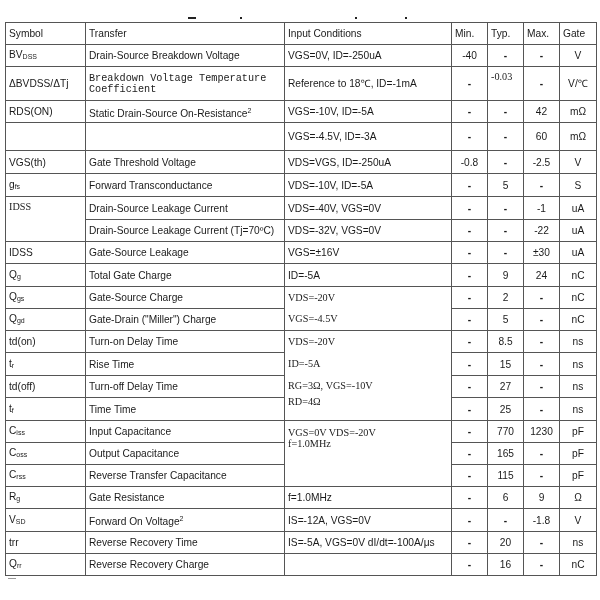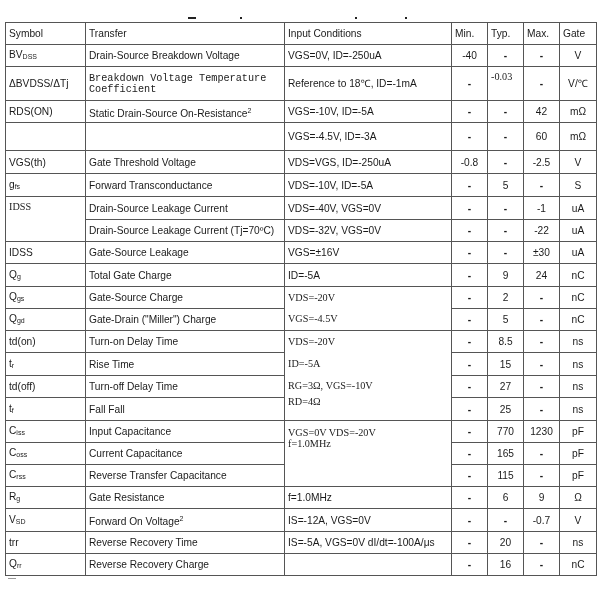--- a/index.html
+++ b/index.html
@@ -201,21 +201,21 @@
       <td class="sym">td(off)</td>
       <td>Turn-off Delay Time</td>
       <td class="c dash">-</td>
       <td class="c">27</td>
       <td class="c dash">-</td>
       <td class="c">ns</td>
     </tr>
 
     <tr style="height:23px">
       <td class="sym"><span>t</span><sub class="s">f</sub></td>
-      <td>Fall Fall</td>
+      <td>Time Time</td>
       <td class="c dash">-</td>
       <td class="c">25</td>
       <td class="c dash">-</td>
       <td class="c">ns</td>
     </tr>
 
     <tr style="height:22px">
       <td class="sym"><span>C</span><sub class="s">iss</sub></td>
       <td>Input Capacitance</td>
       <td rowspan="3" class="top" style="padding-top:6px;">
@@ -223,21 +223,21 @@
           <div>f=1.0MHz</div>
         </td>
       <td class="c dash">-</td>
       <td class="c">770</td>
       <td class="c">1230</td>
       <td class="c">pF</td>
     </tr>
 
     <tr style="height:22px">
       <td class="sym"><span>C</span><sub class="s">oss</sub></td>
-      <td>Current Capacitance</td>
+      <td>Output Capacitance</td>
       <td class="c dash">-</td>
       <td class="c">165</td>
       <td class="c dash">-</td>
       <td class="c">pF</td>
     </tr>
 
     <tr style="height:22px">
       <td class="sym"><span>C</span><sub class="s">rss</sub></td>
       <td>Reverse Transfer Capacitance</td>
       <td class="c dash">-</td>
@@ -255,21 +255,21 @@
       <td class="c">9</td>
       <td class="c">Ω</td>
     </tr>
 
     <tr style="height:23px">
       <td class="sym"><span>V</span><sub class="s">SD</sub></td>
       <td><span>Forward On Voltage</span><sup class="s">2</sup></td>
       <td>IS=-12A, VGS=0V</td>
       <td class="c dash">-</td>
       <td class="c dash">-</td>
-      <td class="c">-0.7</td>
+      <td class="c">-1.8</td>
       <td class="c">V</td>
     </tr>
 
     <tr style="height:22px">
       <td class="sym">trr</td>
       <td>Reverse Recovery Time</td>
       <td>IS=-5A, VGS=0V dI/dt=-100A/μs</td>
       <td class="c dash">-</td>
       <td class="c">20</td>
       <td class="c dash">-</td>

